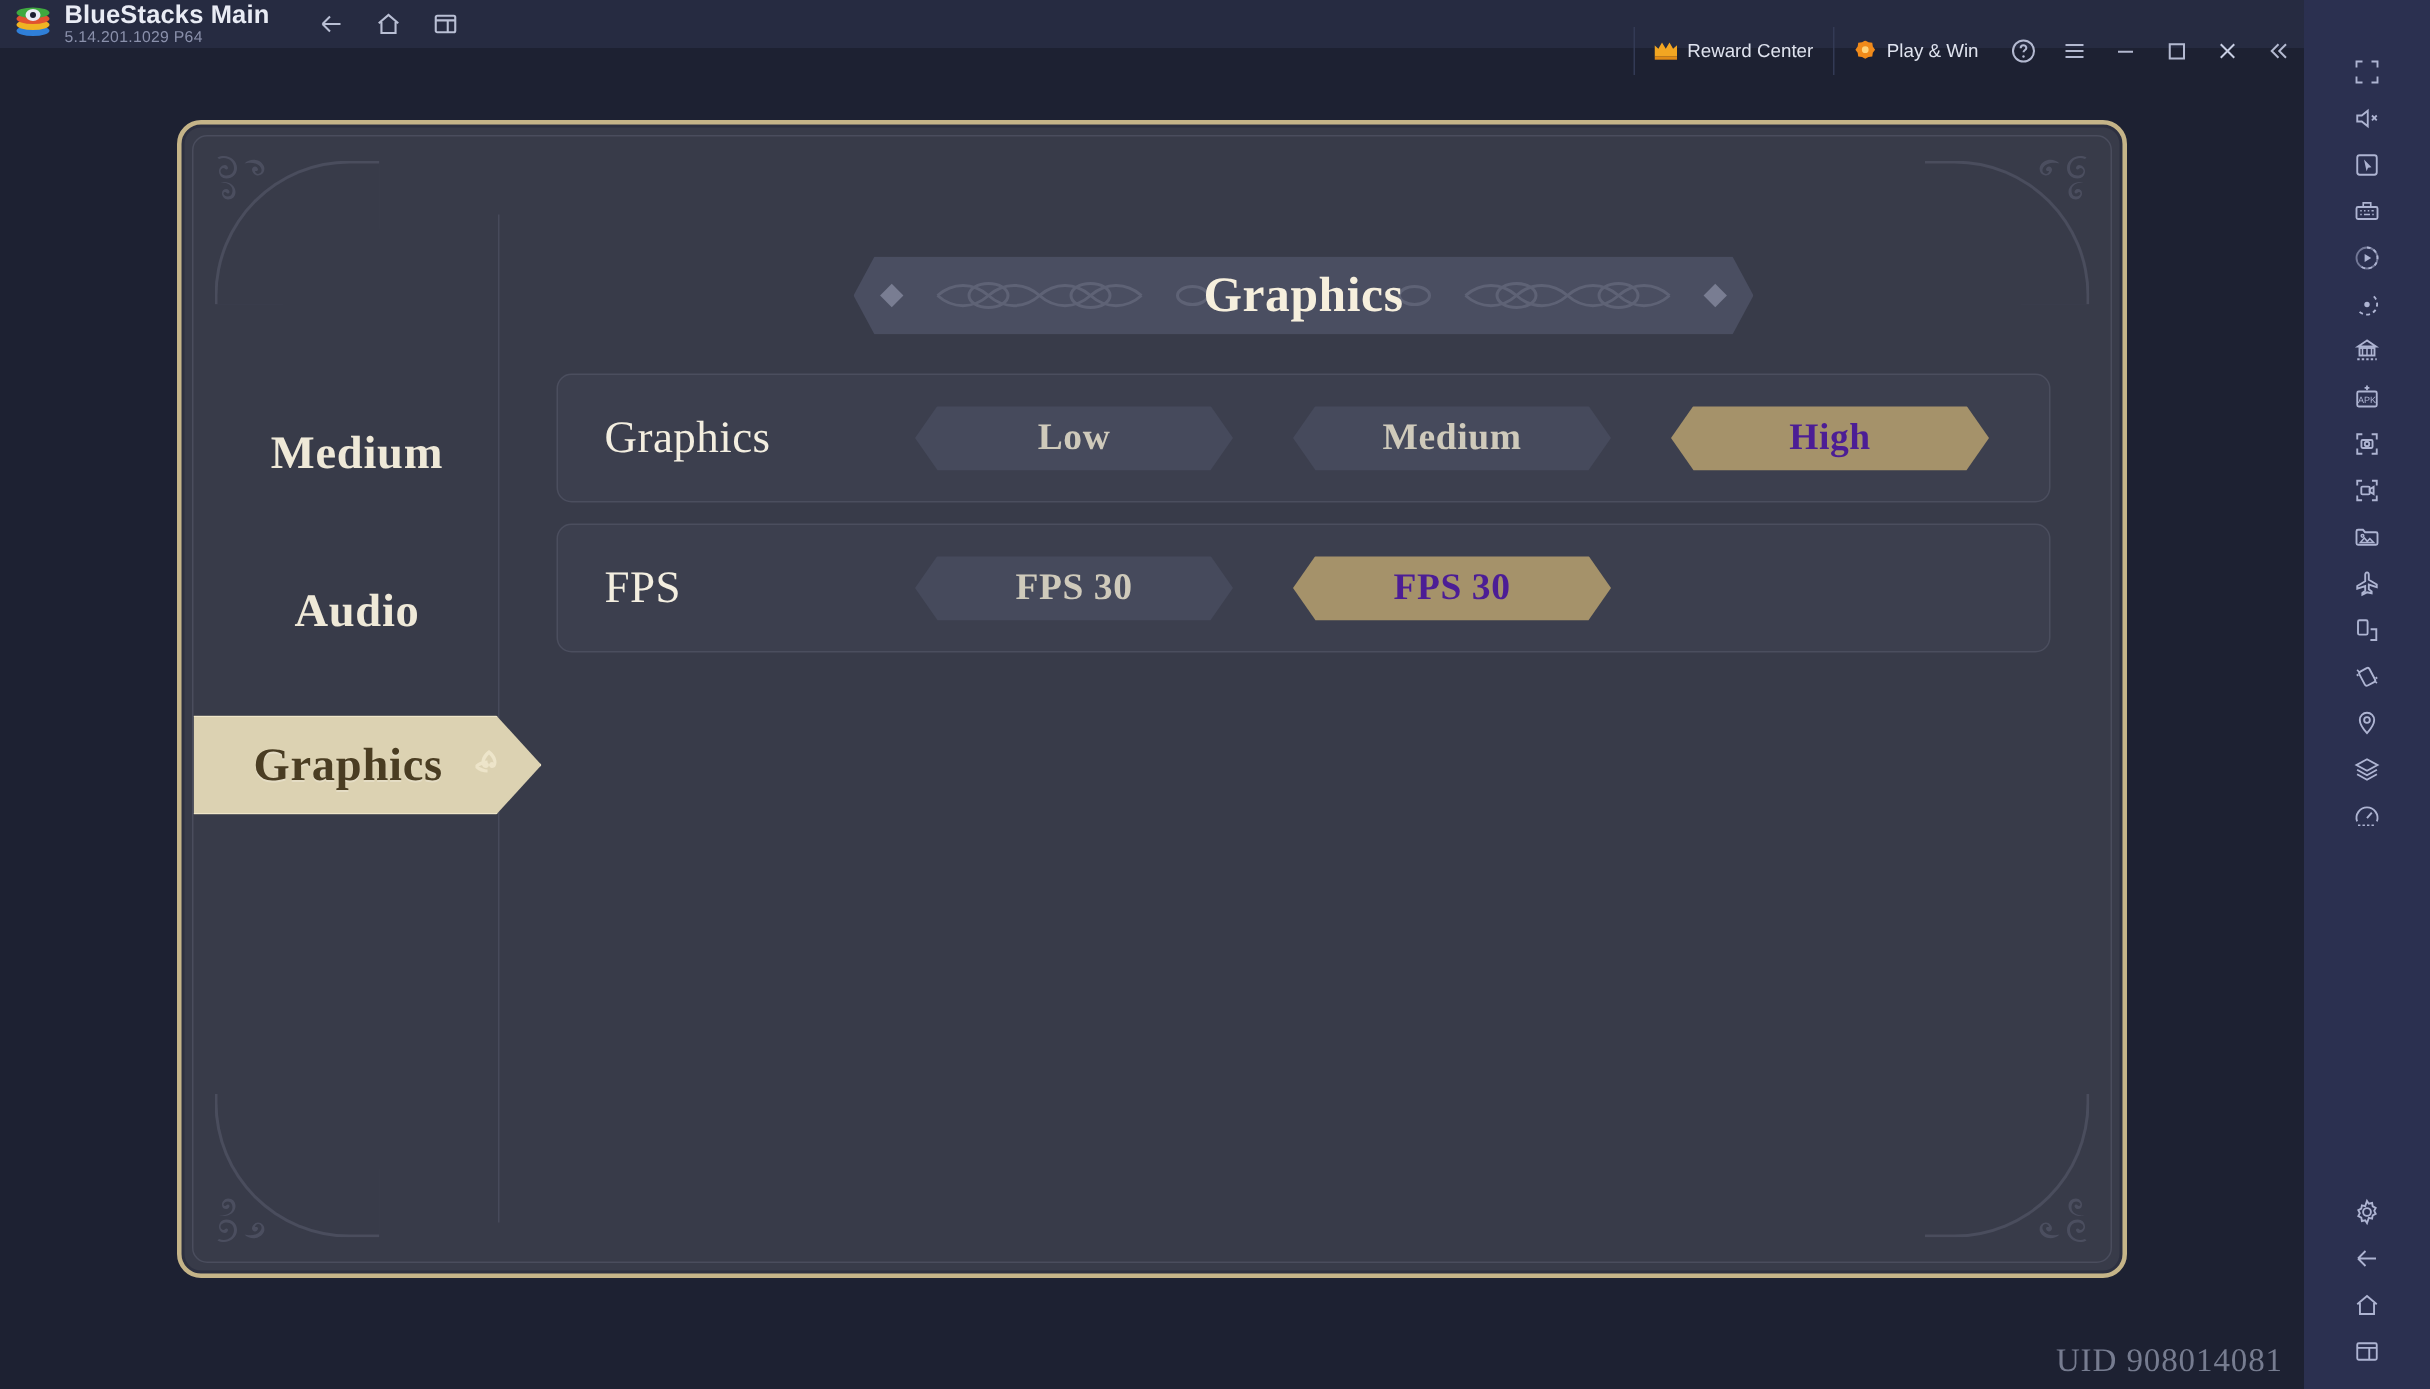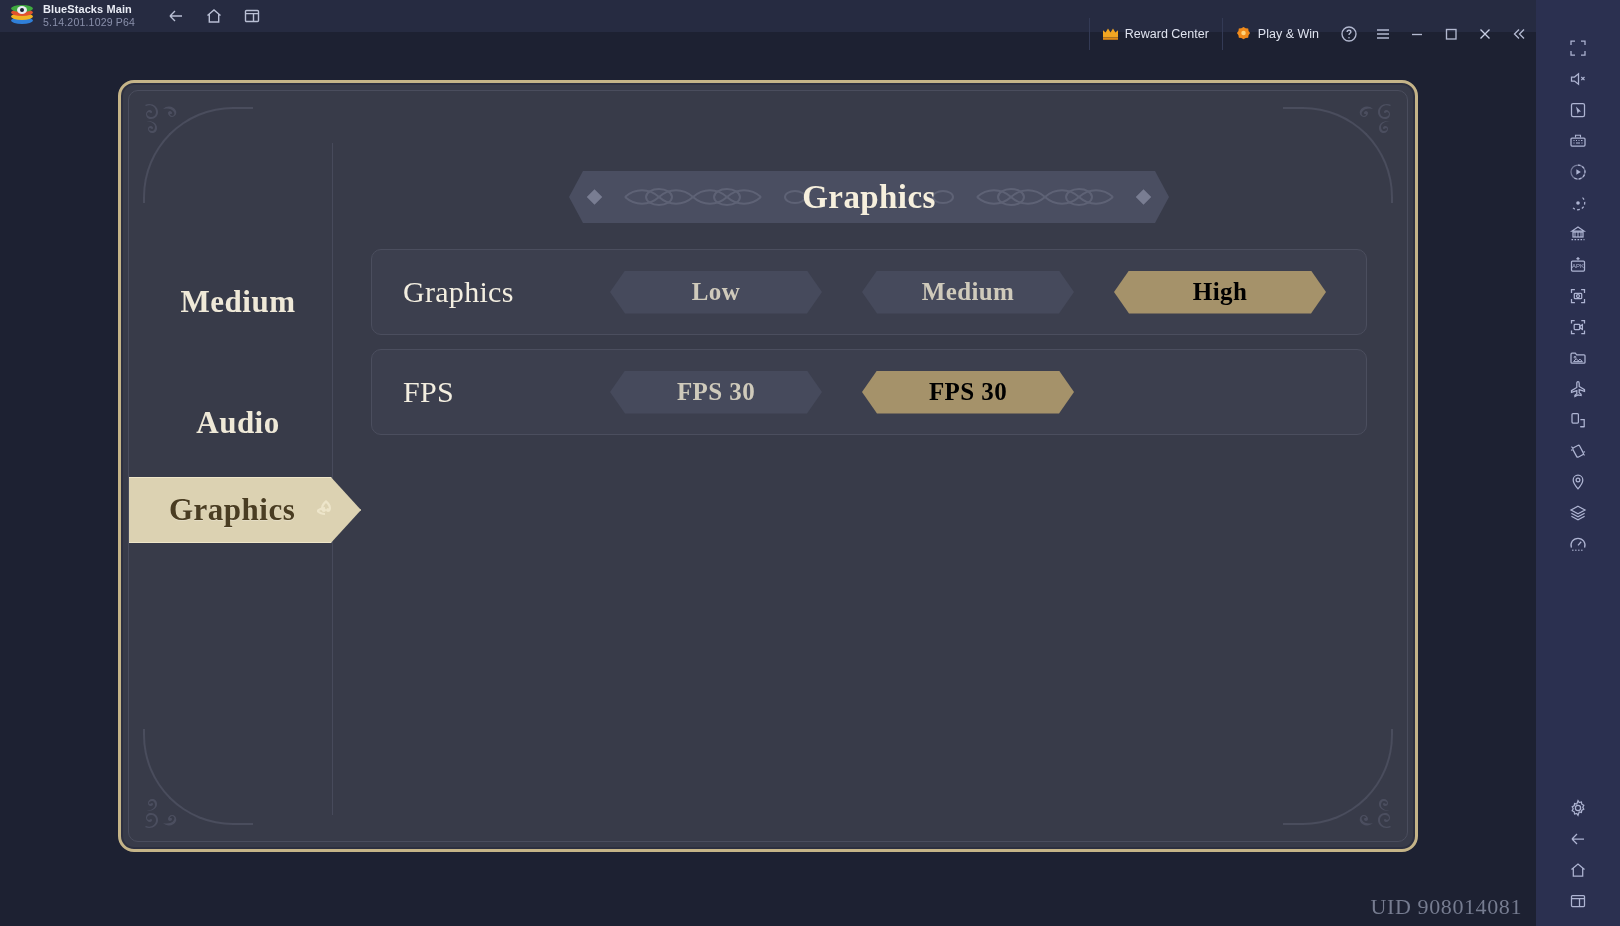--- a/index.html
+++ b/index.html
@@ -27,21 +27,21 @@
   .bs-logo .l1 { top: 13px; background: #2f7fd8; }
   .bs-logo .l2 { top: 9px;  background: #f0b323; }
   .bs-logo .l3 { top: 5px;  background: #e1532f; }
   .bs-logo .l4 { top: 1px;  background: #3fa93f; }
   .bs-logo .eye { position: absolute; top: 2px; left: 7px; width: 10px; height: 8px;
                   background: #e9ecf3; border-radius: 50%; }
   .bs-logo .eye:after { content:''; position:absolute; top:2px; left:3px; width:4px; height:4px;
                   background:#1b2030; border-radius:50%; }
 
   .bs-names { display: flex; flex-direction: column; justify-content: center; line-height: 1.05; }
-  .bs-title { color: #e8ebf4; font-size: 11px; font-weight: bold; letter-spacing: .1px; }
+  .bs-title { color: #e8ebf4; font-size: 17px; font-weight: bold; letter-spacing: .1px; }
   .bs-ver  { color: #8a90ab; font-size: 10.5px; letter-spacing: .2px; margin-top: 2px; }
 
   .nav-btns { display: flex; align-items: center; margin-left: 26px; gap: 8px; }
   .nav-btn {
     width: 30px; height: 26px; display: flex; align-items: center; justify-content: center;
     cursor: pointer;
   }
   .nav-btn svg { stroke: #b9bfd4; fill: none; stroke-width: 1.4; }
 
   .tb-right { margin-left: auto; display: flex; align-items: center; height: 20px; margin-top: 36px; }
@@ -126,21 +126,21 @@
     border-right: 1px solid #474a5b;
   }
   .nav-item {
     position: absolute; left: 0; width: 190px; height: 62px;
     display: flex; align-items: center; justify-content: center;
     color: #efe9d8; font-family: "Liberation Serif", serif;
     font-size: 31px; font-weight: bold; letter-spacing: .5px;
     cursor: pointer; user-select: none;
   }
   .nav-item.i0 { top: 128px; }
-  .nav-item.i1 { top: 249px; }
+  .nav-item.i1 { top: 233px; }
   .nav-item.i2 { top: 334px; }
 
   .nav-item.active {
     left: -14px; width: 232px; height: 66px;
     justify-content: flex-start; padding-left: 40px;
     color: #4a3d22;
     background: #dcd2b2;
     border: 1px solid #efe6c9;
     border-left: none;
     clip-path: polygon(0 0, 87% 0, 100% 50%, 87% 100%, 0 100%);
@@ -198,21 +198,21 @@
     display: flex; align-items: center; justify-content: center;
     background: #464a5c;
     color: #cfcabb;
     font-family: "Liberation Serif", serif;
     font-size: 25px; font-weight: bold; letter-spacing: .4px;
     clip-path: polygon(15px 0, calc(100% - 15px) 0, 100% 50%, calc(100% - 15px) 100%, 15px 100%, 0 50%);
     cursor: pointer; user-select: none;
   }
   .opt.selected {
     background: #a5926a;
-    color: #000000;
+    color: #4c1d95;
   }
 
   
   .uid {
     position: absolute; right: 14px; bottom: 6px;
     color: #767c90; font-family: "Liberation Serif", serif;
     font-size: 22px; letter-spacing: .6px;
   }
 </style>
 </head>

